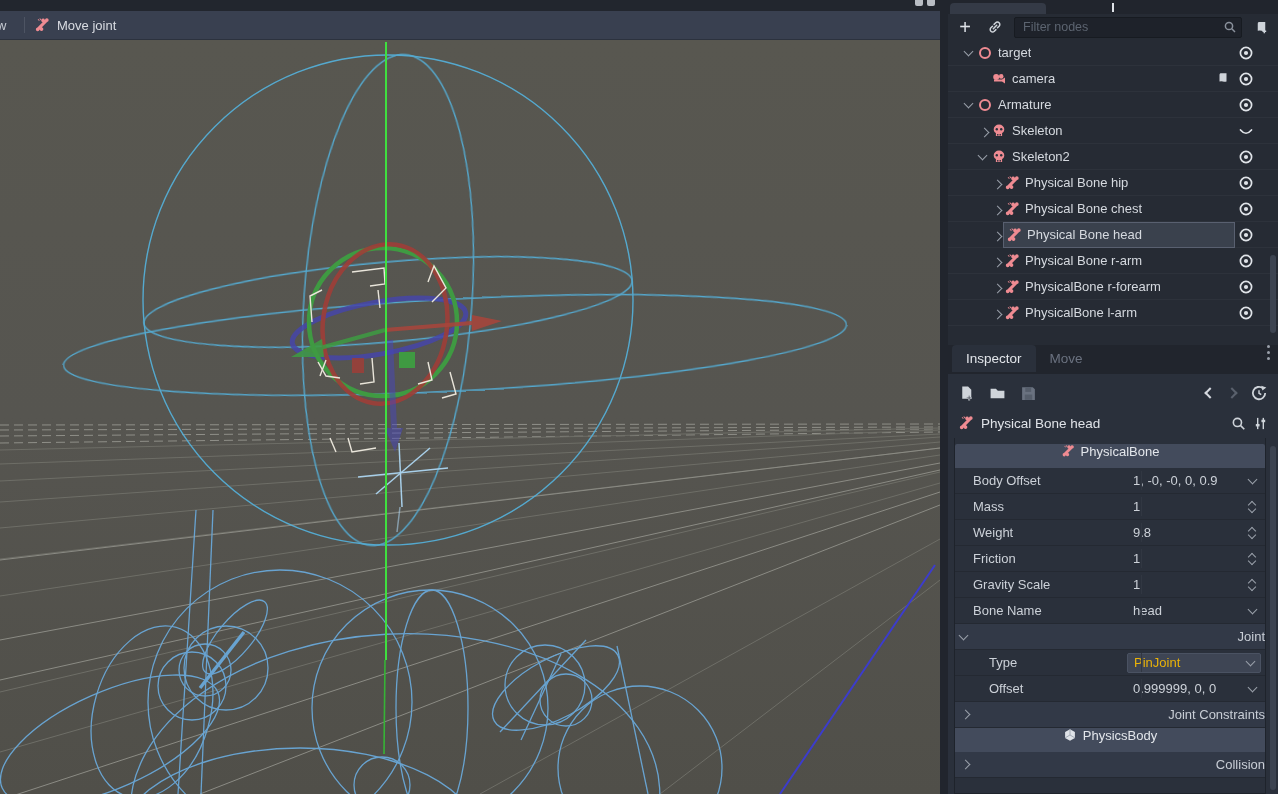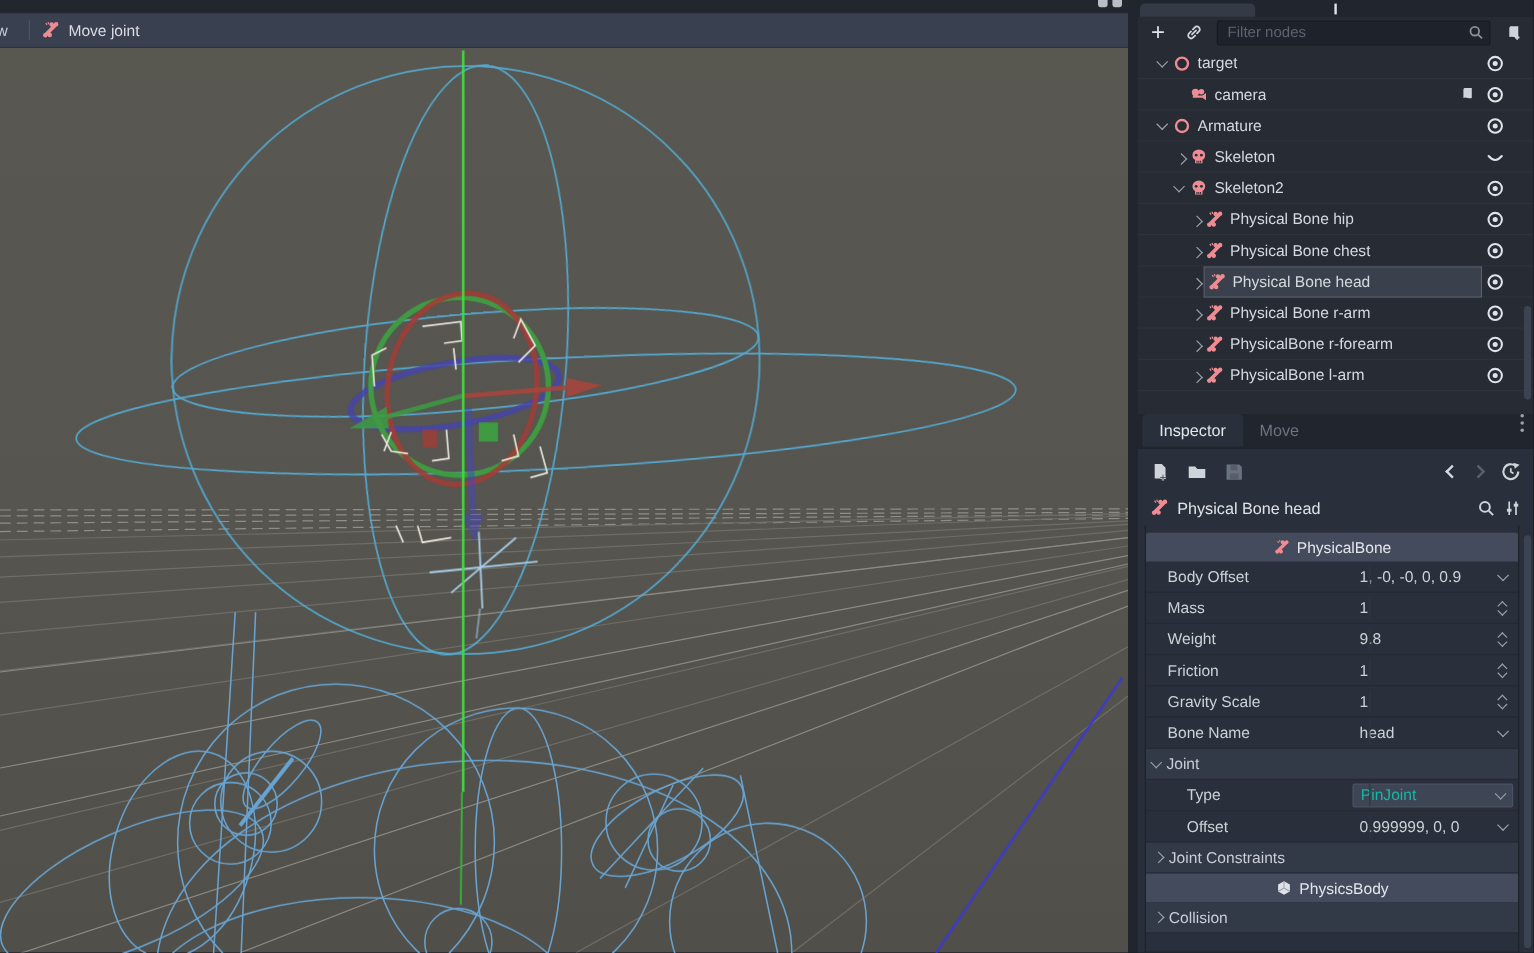--- a/index.html
+++ b/index.html
@@ -95,37 +95,37 @@
   .tab-dots i{width:3px;height:3px;border-radius:50%;background:#9aa0aa;}
   .insp-body{position:absolute;left:0;top:29px;width:330px;height:420px;background:var(--bg-panel);}
   .insp-toolbar{position:absolute;left:0;top:4px;width:330px;height:30px;display:flex;align-items:center;padding:0 10px;gap:14px;}
   .insp-toolbar .grow{flex:1;}
   .hist-chev{display:inline-block;width:8px;height:8px;border-left:2px solid #d5d9df;border-bottom:2px solid #d5d9df;transform:rotate(45deg);}
   .hist-chev.fwd{transform:rotate(-135deg);border-color:#5a616d;}
   .insp-objrow{position:absolute;left:0;top:34px;width:330px;height:30px;display:flex;align-items:center;padding:0 10px;gap:7px;
     font-size:13.5px;color:#e0e3e8;}
   .insp-objrow .grow{flex:1;}
   .insp-content{position:absolute;left:6px;top:64px;width:312px;height:356px;border:1px solid #1e232b;border-top:none;background:var(--bg-panel);}
-  .cat-bar{height:24px;margin-top:6px;background:var(--bg-category);display:flex;align-items:center;justify-content:center;gap:6px;
+  .cat-bar{height:24px;margin-top:6px;background:var(--bg-category);display:flex;justify-content:center;gap:6px;
     color:#e3e6eb;font-size:13px;border-radius:2px 2px 0 0;}
   .cat-bar.second{margin-top:0;border-radius:0;}
   .prow{height:26px;display:flex;align-items:center;border-bottom:1px solid var(--bg-row-sep);font-size:13px;color:#ccd1d8;position:relative;}
   .plabel{padding-left:18px;width:172px;flex:none;white-space:nowrap;overflow:hidden;}
   .plabel.sub{padding-left:34px;}
   .pcol-sep{position:absolute;left:186px;top:3px;bottom:3px;width:1px;background:#313742;}
   .pvalue{padding-left:6px;flex:1;white-space:nowrap;overflow:hidden;color:#ccd1d8;}
   .pctrl{flex:none;width:22px;display:flex;justify-content:center;align-items:center;margin-right:2px;}
   .spin{display:flex;flex-direction:column;gap:2px;align-items:center;}
   .spin i{display:block;width:6px;height:6px;border-right:1.5px solid #9aa0aa;border-bottom:1.5px solid #9aa0aa;}
   .spin i.up{transform:rotate(-135deg);margin-bottom:-2px;}
   .spin i.dn{transform:rotate(45deg);margin-top:-2px;}
   .sect{height:26px;display:flex;align-items:center;background:var(--bg-section);border-bottom:1px solid var(--bg-row-sep);
-    color:#c9ced6;font-size:13px;gap:5px;padding-left:5px;}
+    color:#c9ced6;font-size:13px;gap:5px;padding-left:5px;justify-content:space-between;}
   .dd-box{display:flex;align-items:center;flex:1;height:20px;background:var(--bg-dropdown);border:1px solid #4a5262;
-    border-radius:2px;margin-right:4px;padding:0 6px;color:#14b8a6;}
+    border-radius:2px;margin-right:4px;padding:0 6px;color:#eab308;}
   .dd-box .chev{margin-left:auto;}
   svg{display:block;}
 </style>
 </head>
 <body>
 
 <div class="stage">
 
   <div class="abs vp-area">
     <div class="abs vp-topstrip"></div>

